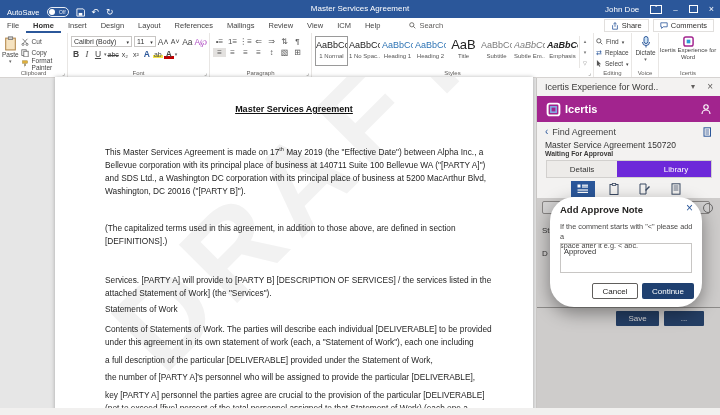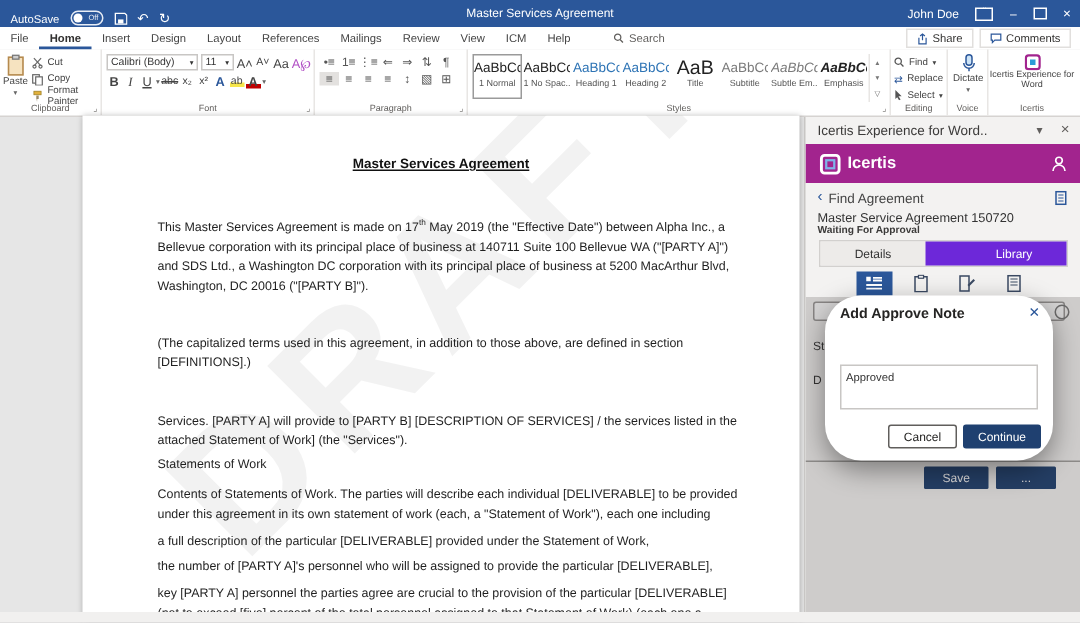--- a/index.html
+++ b/index.html
@@ -502,20 +502,22 @@
 
     <div class="p-footline"></div>
     <span class="p-btn" style="left:79px;top:233px;width:43px;">Save</span>
     <span class="p-btn" style="left:127px;top:233px;width:40px;">...</span>
 
     <div class="p-overlay"></div>
 
     <div class="dialog">
       <span class="d-title">Add Approve Note</span>
       <span class="d-close">×</span>
+      <div class="d-body">If the comment starts with "&lt;" please add a
+space after it e.g. &lt; abc.</div>
       <div class="d-note" role="textbox">Approved</div>
       <span class="d-cancel">Cancel</span>
       <span class="d-continue">Continue</span>
     </div>
   </div>
 
   <div class="bottomstrip"></div>
 </div>
 
 </body></html>

